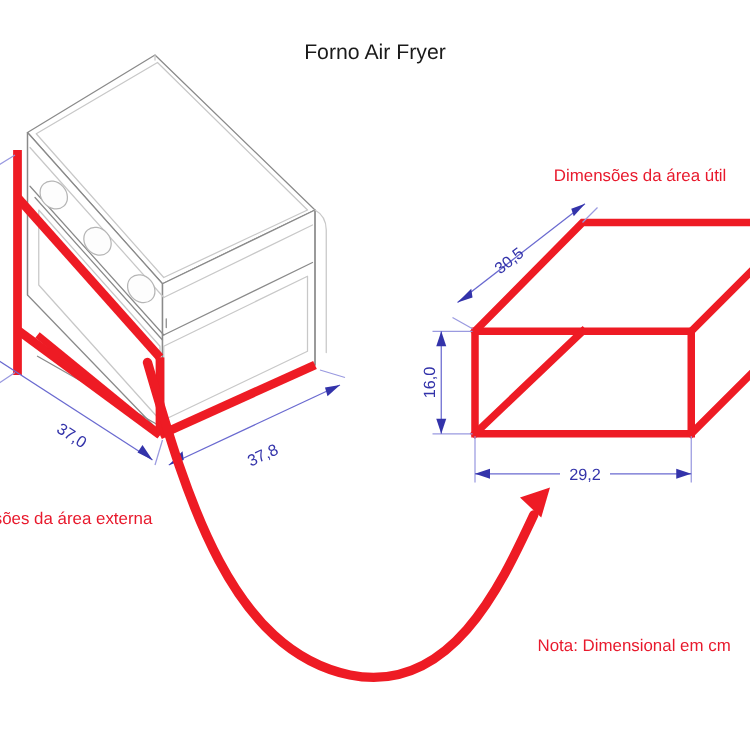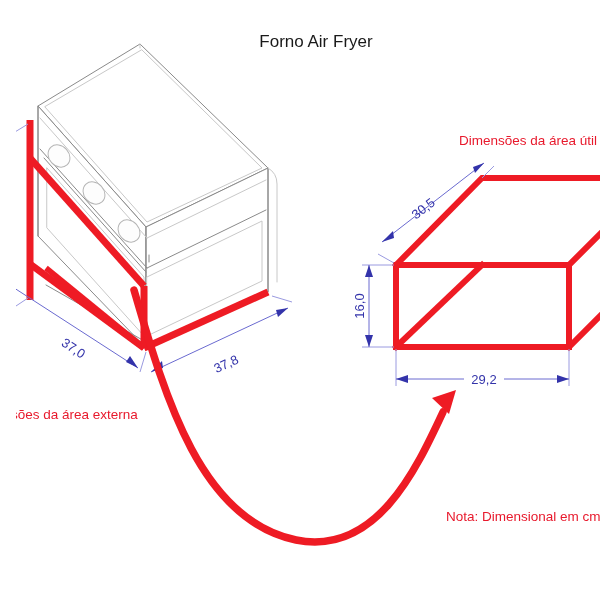--- a/index.html
+++ b/index.html
@@ -9,21 +9,21 @@
   }
   body {
     width: 600px;
     height: 600px;
     position: relative;
     overflow: hidden;
     font-family: "Liberation Sans", sans-serif;
   }
   #stage {
     position: absolute;
-    left: 16px; top: 0;
+    left: 0; top: 0;
     width: 524px;
     height: 600px;
   }
   svg.canvas {
     position: absolute;
     left: 0; top: 0;
     width: 600px;
     height: 600px;
     display: block;
   }

